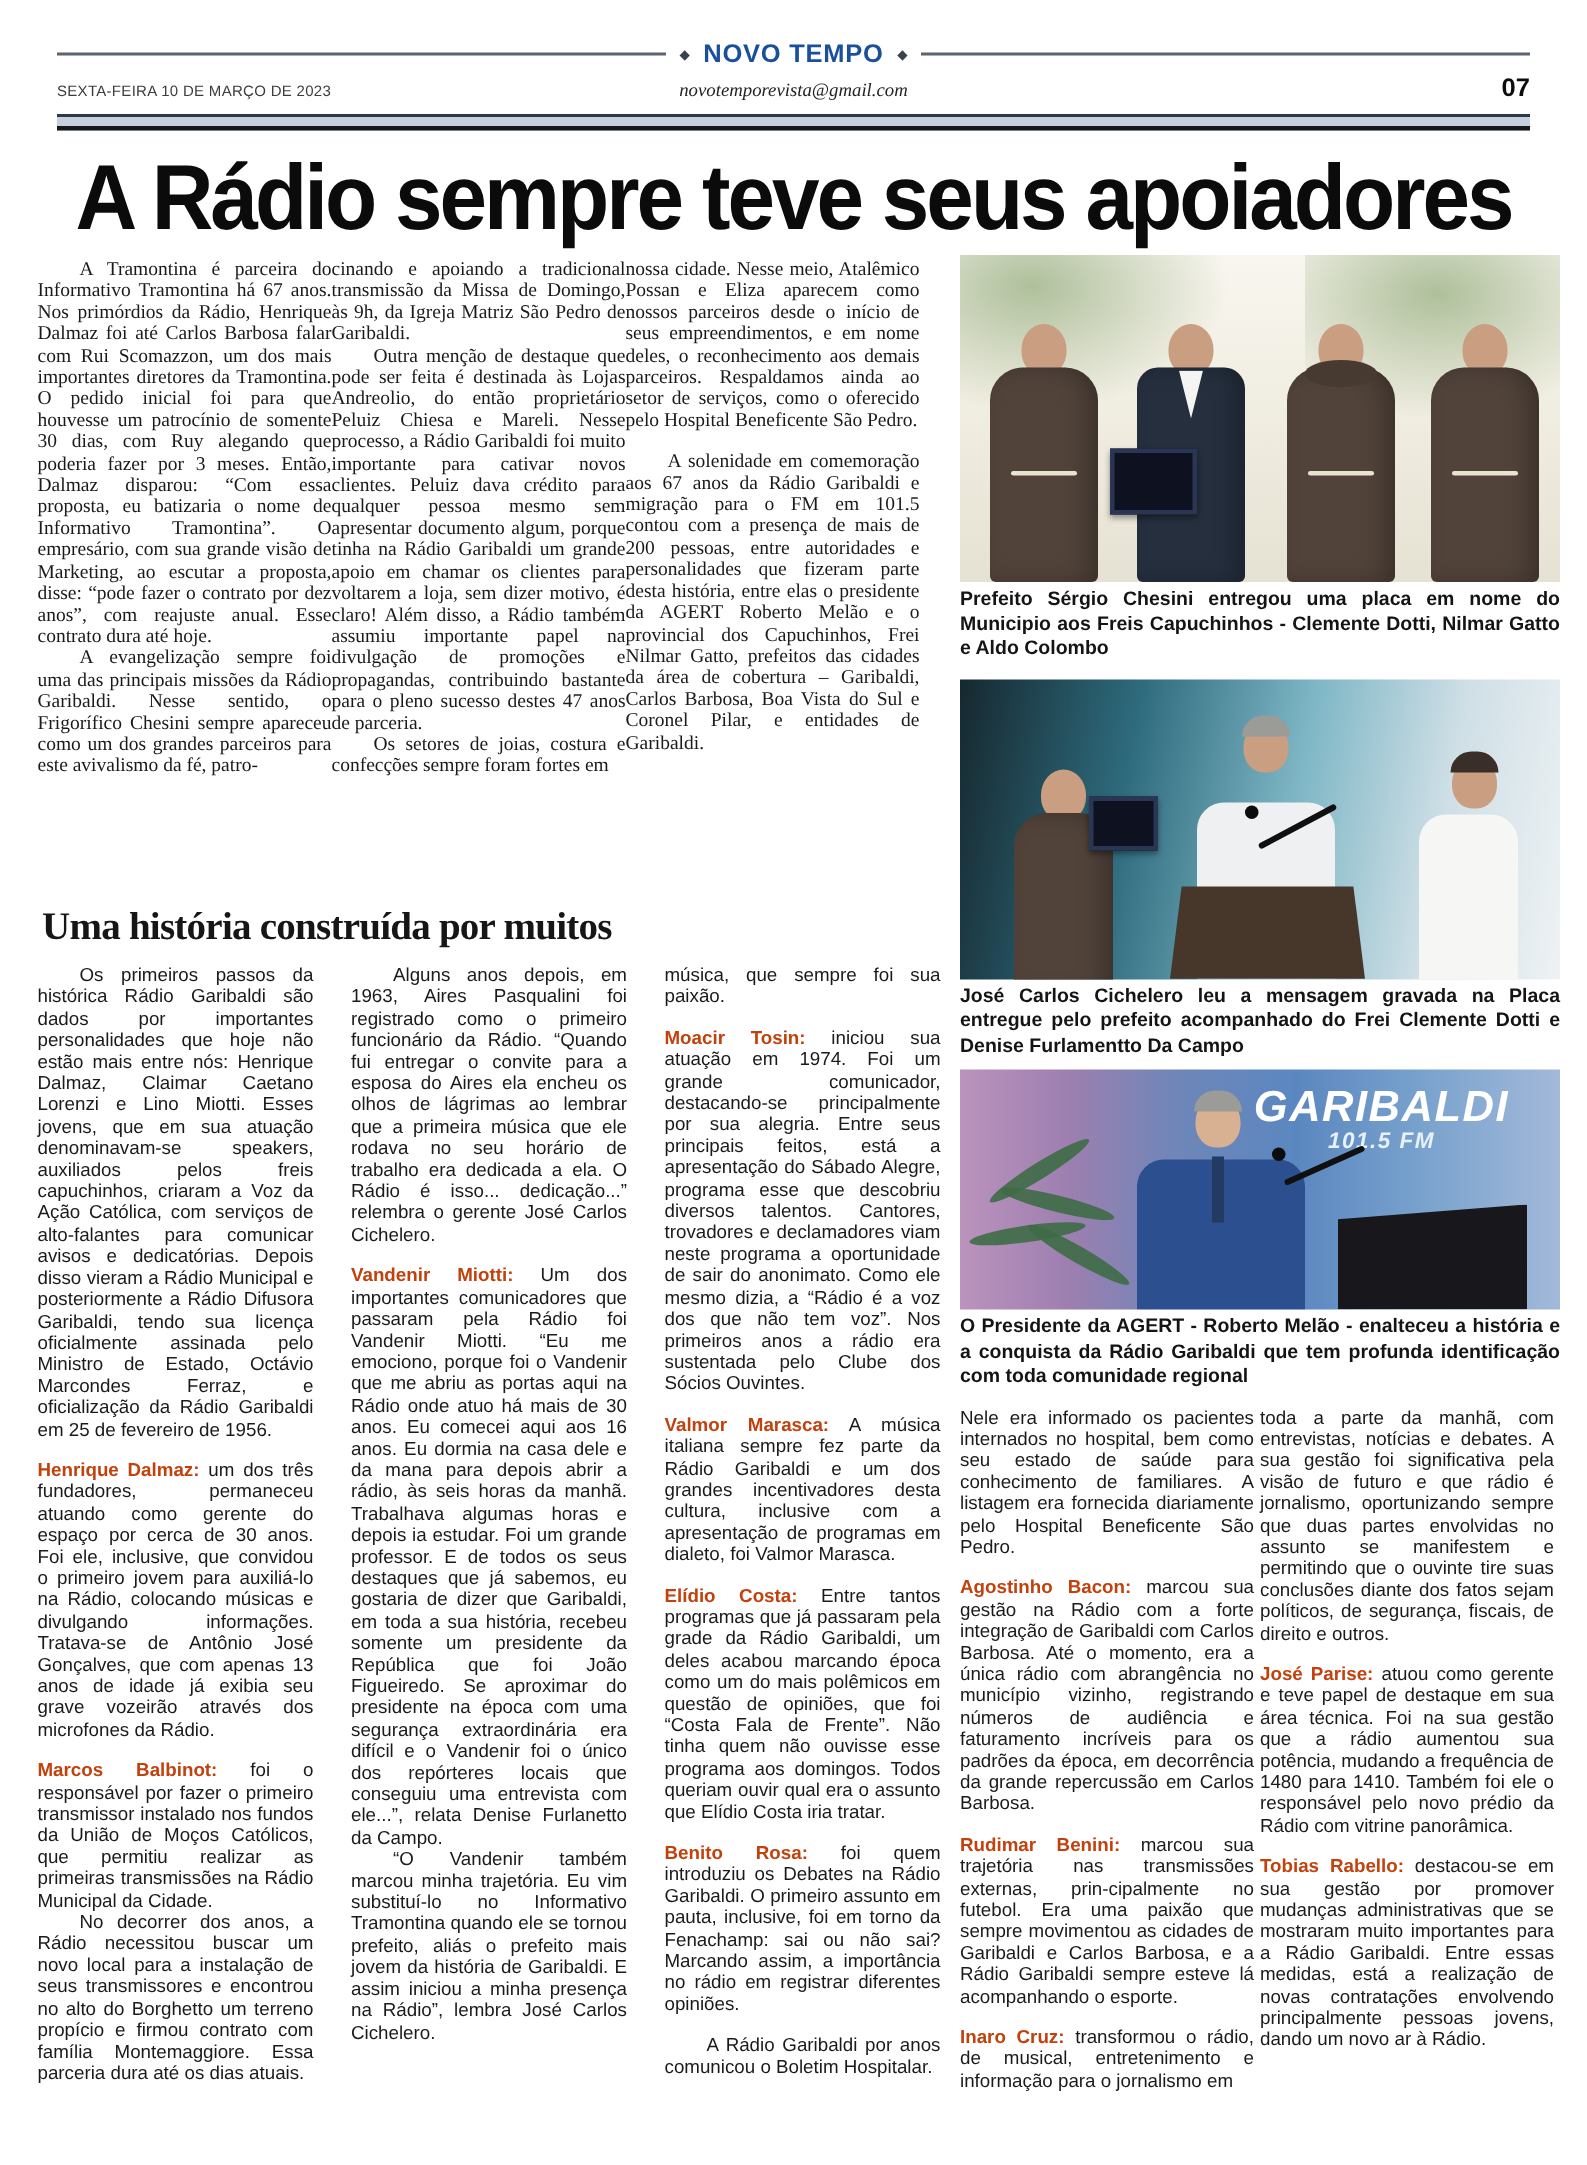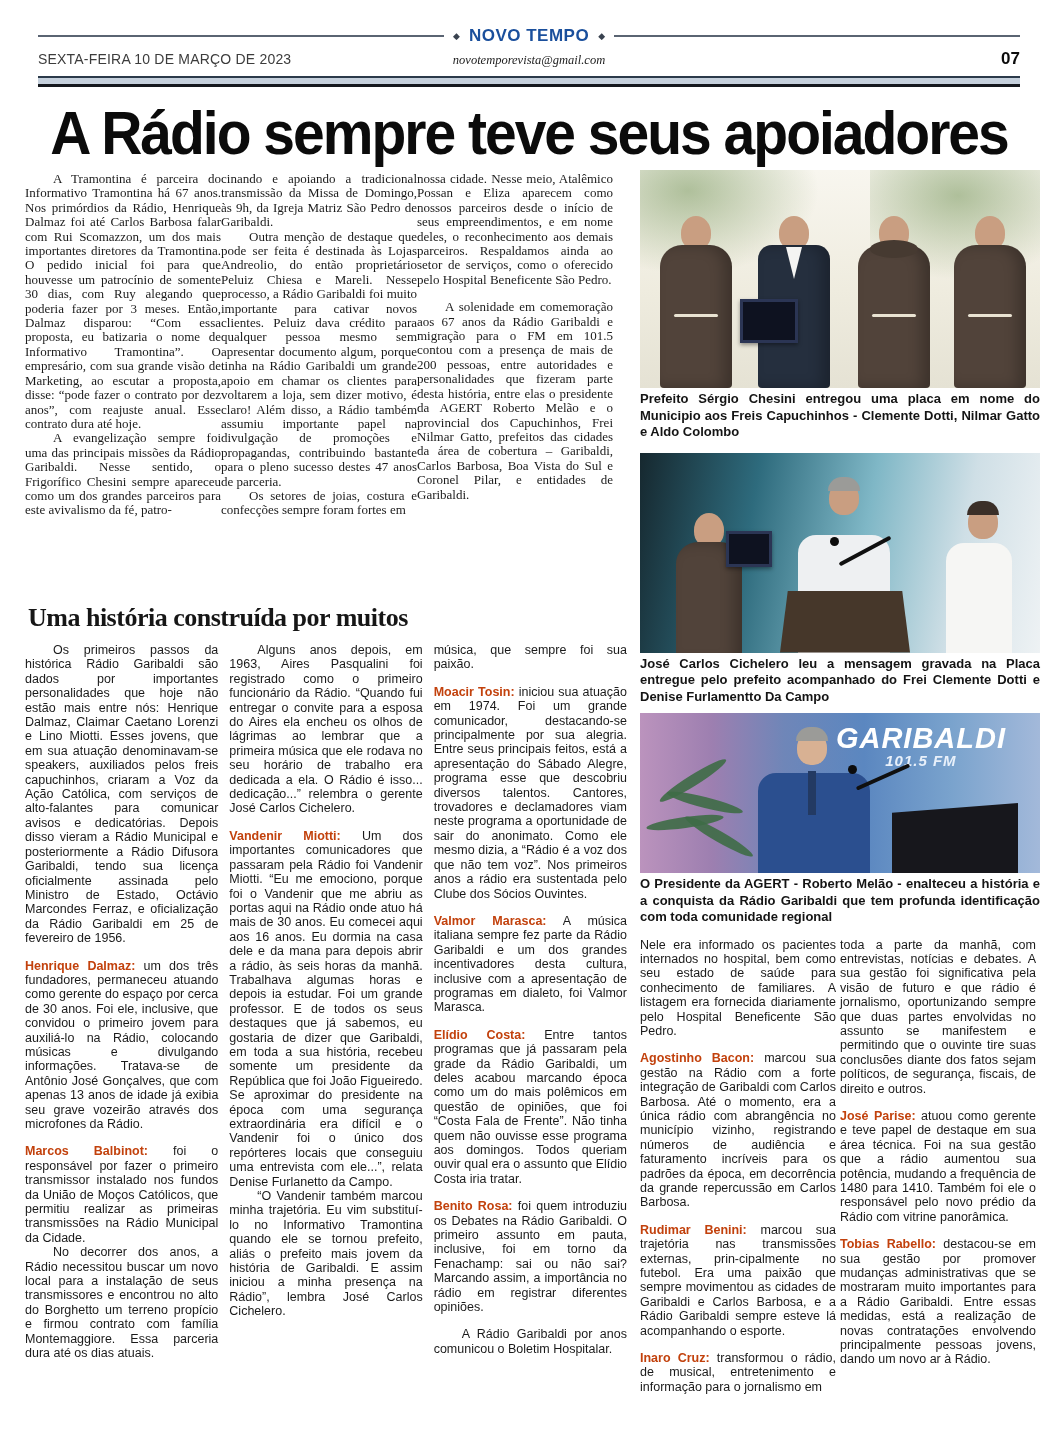--- a/index.html
+++ b/index.html
@@ -5,36 +5,36 @@
   html,body{margin:0;padding:0;background:#fff;}
   #page{position:relative;width:1058px;height:1443px;background:#fff;overflow:hidden;
         font-family:"Liberation Sans",sans-serif;color:#111;}
 
   
   .mast-row{display:flex;align-items:center;margin:26px 38px 0 38px;}
   .mast-line{flex:1;height:0;border-top:2px solid #5a6472;}
   .mast-diamond{font-size:9px;color:#39424f;margin:0 9px;line-height:1;}
   .mast-title{font-weight:bold;font-size:17px;letter-spacing:.5px;color:#1a4f9c;}
   .meta-row{display:grid;grid-template-columns:1fr auto 1fr;align-items:baseline;margin:3px 38px 0 38px;}
-  .issue-date{font-size:14px;color:#3c3c3c;letter-spacing:.2px;}
+  .issue-date{font-size:10px;color:#3c3c3c;letter-spacing:.2px;}
   .mast-email{font-family:"Liberation Serif",serif;font-style:italic;font-size:12.5px;color:#222;text-align:left;}
   .page-num{font-weight:bold;font-size:17px;text-align:right;color:#0c0c0c;}
   .double-rule{margin:7px 38px 0 38px;height:6px;background:#c5d0dc;border-top:2px solid #2b3a4a;border-bottom:3px solid #14181d;}
 
   
   .headline1{margin:14px 28px 0 28px;text-align:center;font-weight:bold;font-size:57px;
              letter-spacing:-2px;color:#0b0b0b;line-height:1.02;
              transform:scaleY(1.08);transform-origin:top center;}
   .headline2{position:absolute;left:28px;top:581px;font-family:"Liberation Serif",serif;
              font-size:26px;letter-spacing:-.5px;color:#161616;white-space:nowrap;}
 
   
   .colwrap{position:absolute;display:flex;}
   #story1-cols{left:25px;top:172px;width:602px;gap:0;}
-  #story2-cols{left:25px;top:643px;width:602px;gap:11px;}
+  #story2-cols{left:25px;top:643px;width:602px;gap:25px;}
   .tcol{width:196px;}
   .serifcol p{font-family:"Liberation Serif",serif;font-size:13px;line-height:14.4px;
               text-align:justify;margin:0;color:#1a1a1a;}
   .sanscol p{font-size:12.5px;line-height:14.4px;text-align:justify;margin:0;color:#1a1a1a;}
   p.ind{text-indent:28px;}
   p.gap{margin-top:13px;}
   .sanscol b{color:#c2410c;}
 
   
   #rail{position:absolute;left:640px;top:170px;width:400px;}

